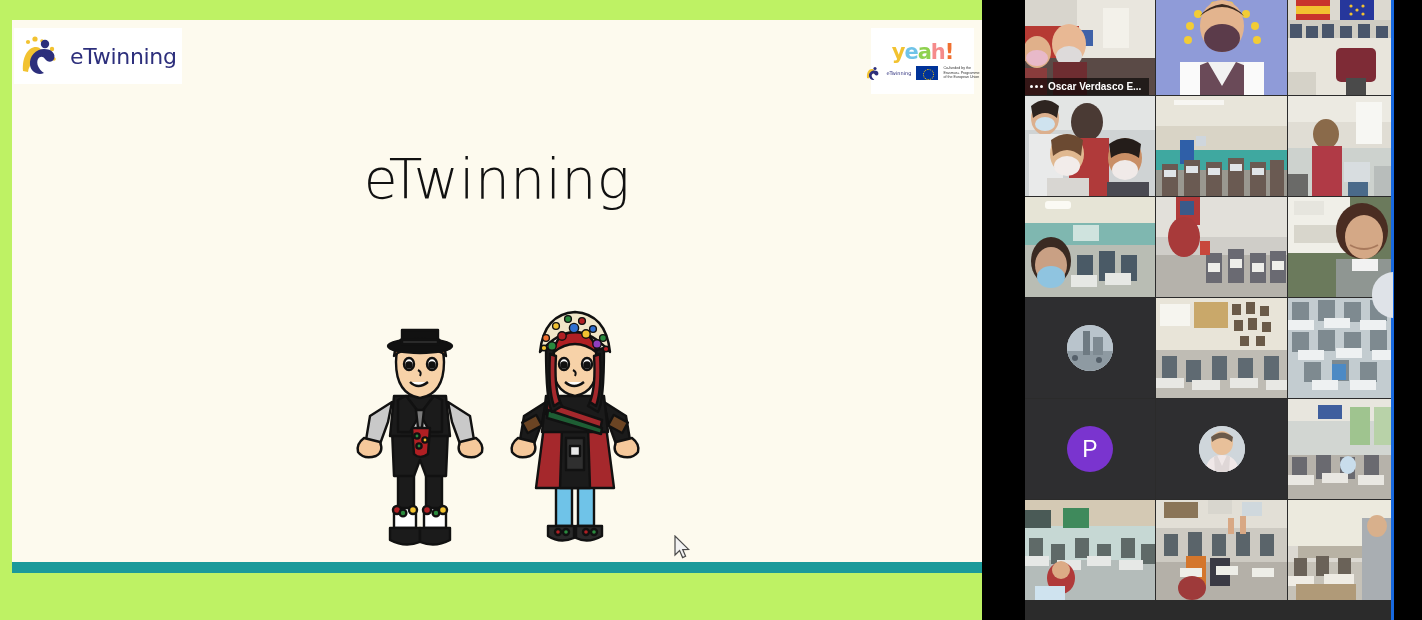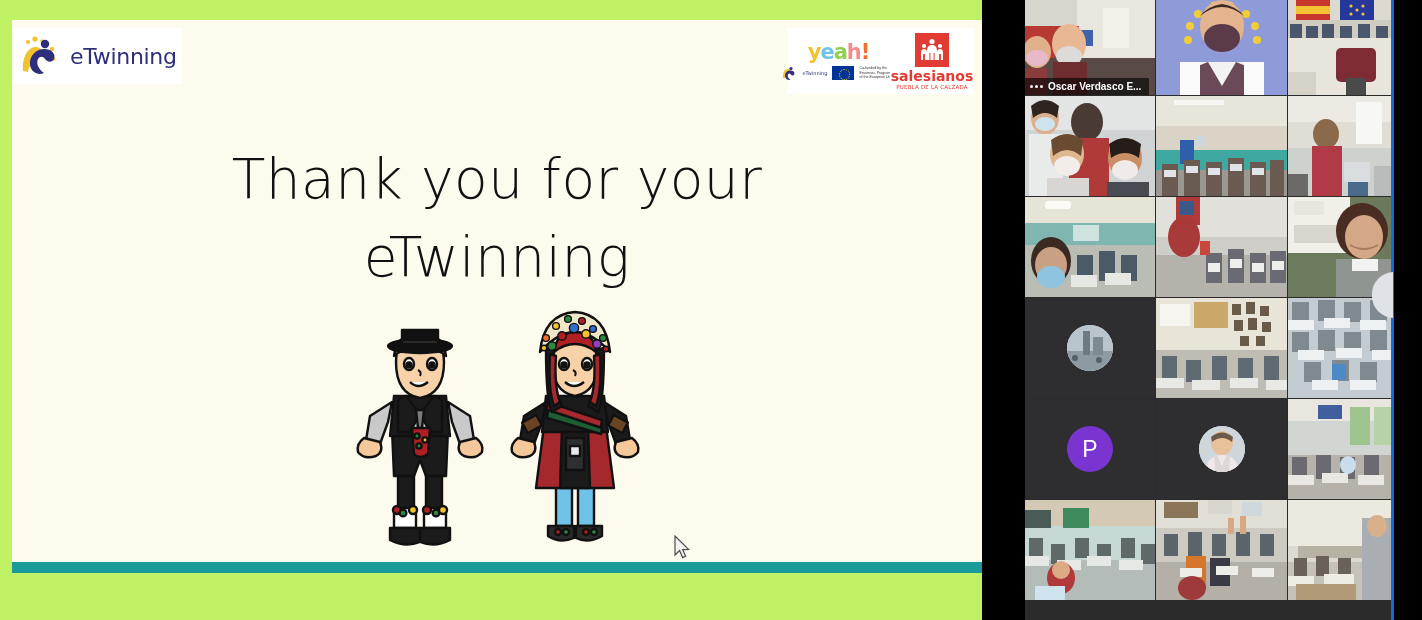--- a/index.html
+++ b/index.html
@@ -261,39 +261,24 @@
             <span class="mini-etw">eTwinning</span>
             <div class="eu-flag"></div>
             <div class="eu-text">
               <div>Co-funded by the</div>
               <div>Erasmus+ Programme</div>
               <div>of the European Union</div>
             </div>
           </div>
         </div>
 
-        <div class="logo-box" id="salesianos-logo">
-          <div class="sal-mark">
-            <svg width="26" height="26" viewBox="0 0 26 26">
-              <circle cx="13" cy="4.5" r="2.6" fill="#fff"></circle>
-              <circle cx="5" cy="9" r="2.1" fill="#fff"></circle>
-              <circle cx="21" cy="9" r="2.1" fill="#fff"></circle>
-              <path d="M13 8 C16.5 8 18 10.5 18 14 L18 23 L15.6 23 L15.6 16 L14.6 16 L14.6 23 L11.4 23 L11.4 16 L10.4 16 L10.4 23 L8 23 L8 14 C8 10.5 9.5 8 13 8 Z" fill="#fff"></path>
-              <path d="M5 12 C7 12 8 13.5 8 15.5 L8 23 L5.9 23 L5.9 17 L4.1 17 L4.1 23 L2 23 L2 15.5 C2 13.5 3 12 5 12 Z" fill="#fff"></path>
-              <path d="M21 12 C23 12 24 13.5 24 15.5 L24 23 L21.9 23 L21.9 17 L20.1 17 L20.1 23 L18 23 L18 15.5 C18 13.5 19 12 21 12 Z" fill="#fff"></path>
-            </svg>
-          </div>
-          <div class="sal-name">salesianos</div>
-          <div class="sal-sub">PUEBLA DE LA CALZADA</div>
-        </div>
 
       </div>
 
       <div id="slide-title">
-        <div>Thank you for your</div>
         <div>eTwinning</div>
       </div>
 
       <div id="illustration">
 
         <svg width="148" height="240" viewBox="0 0 148 240">
           <g stroke="#111" stroke-width="2.4" stroke-linejoin="round">
 
             <path d="M52 158 L52 198 L50 206 L68 206 L68 158 Z" fill="#1b1b1b"></path>
             <path d="M80 158 L80 206 L98 206 L96 198 L96 158 Z" fill="#1b1b1b"></path>

